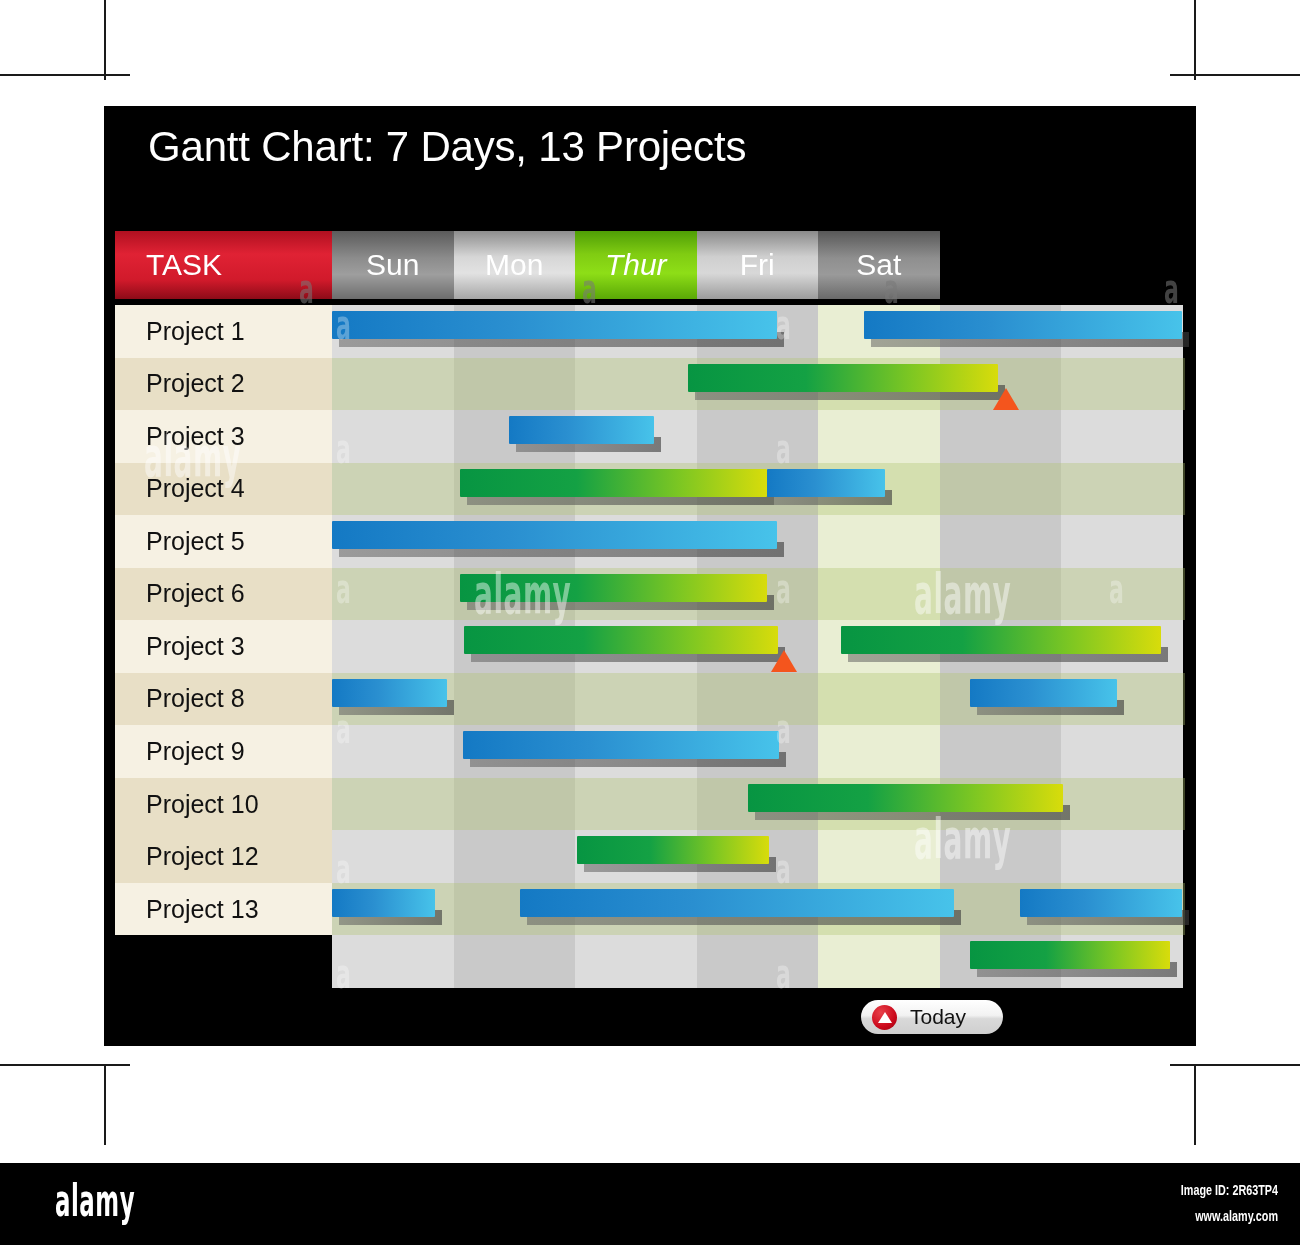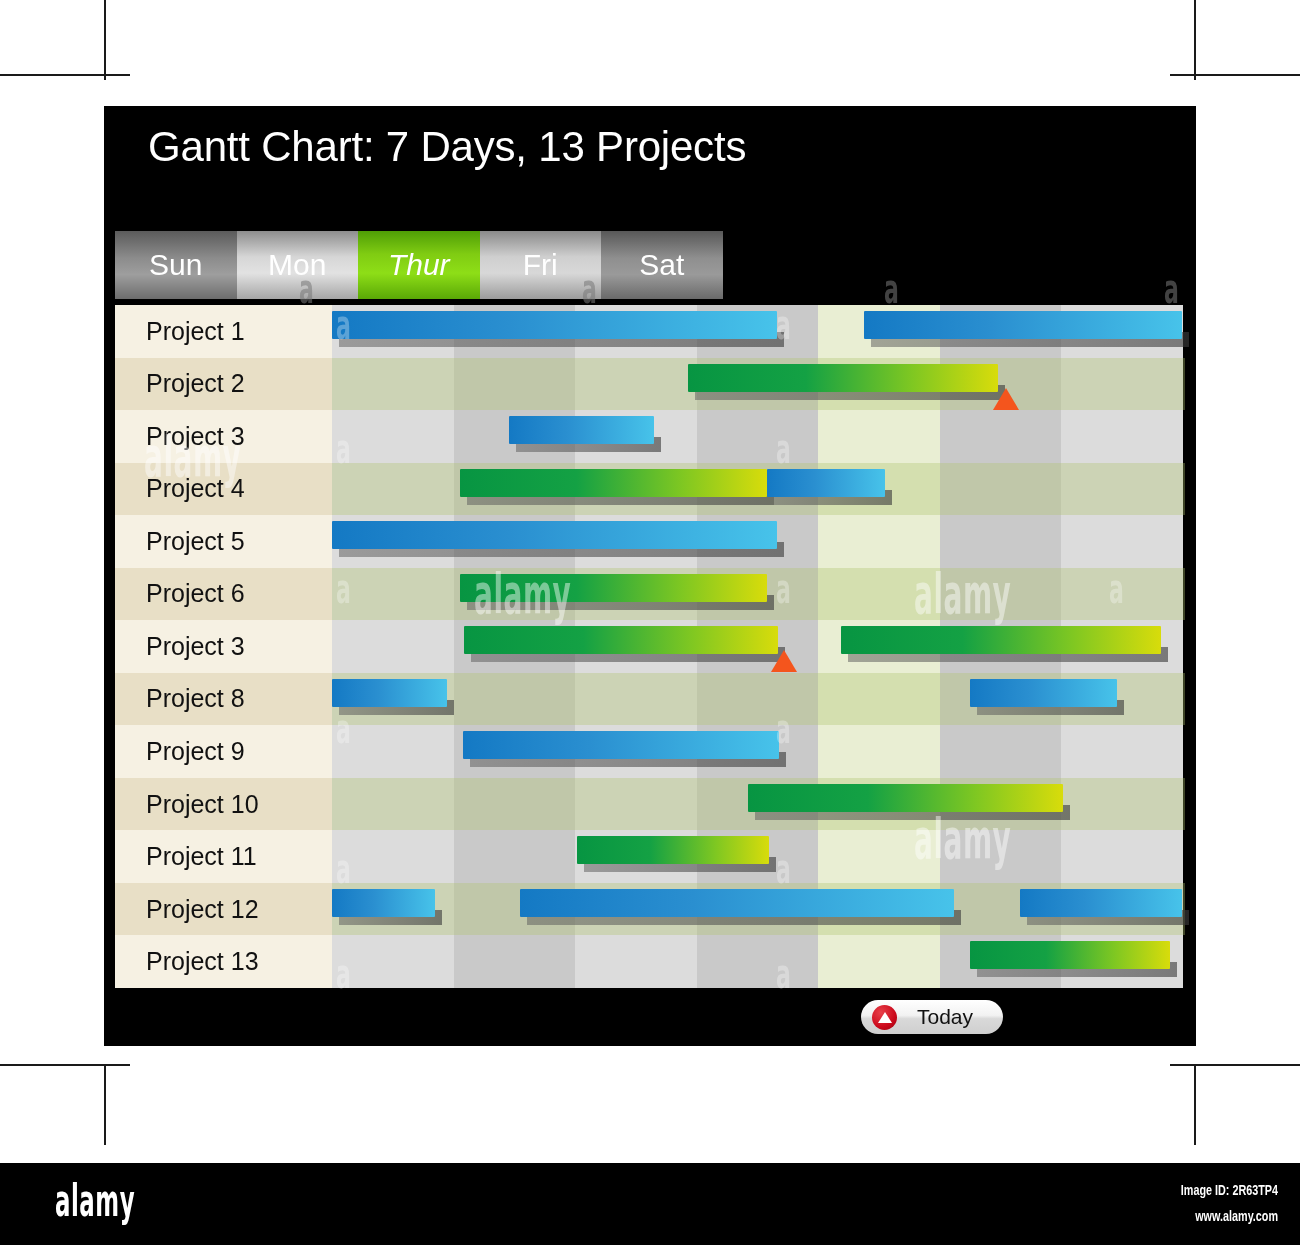--- a/index.html
+++ b/index.html
@@ -134,21 +134,21 @@
     display:flex; align-items:center; justify-content:center;
     flex:0 0 auto;
   }
   #today-button-icon i {
     display:block; width:0; height:0;
     border-left:7px solid transparent;
     border-right:7px solid transparent;
     border-bottom:11px solid #ffffff;
   }
   #today-button-label {
-    margin-left:20px; font-size:21px; color:#111111;
+    margin-left:13px; font-size:21px; color:#111111;
   }
 
   
   .wm-a {
     position:absolute; color:rgba(255,255,255,0.30);
     font-family:"DejaVu Sans", sans-serif; font-weight:bold;
     font-size:40px; transform:scaleX(0.55); transform-origin:left top;
     pointer-events:none; z-index:7;
   }
   .wm-a.dk { color:rgba(120,120,120,0.55); }
@@ -170,20 +170,23 @@
 <div class="crop v" style="left:104px; top:1065px;"></div>
 <div class="crop h" style="left:0; top:1064px;"></div>
 <div class="crop v" style="left:1194px; top:1065px;"></div>
 <div class="crop h" style="left:1170px; top:1064px;"></div>
 
 <div id="poster">
 
   <h1 id="chart-title">Gantt Chart: 7 Days, 13 Projects</h1>
 
   <div id="header-row">
+    <div class="hcell task">
+      <span>TASK</span>
+    </div>
     <div class="hcell day d-sun">
         <span>Sun</span>
       </div>
     <div class="hcell day d-mon">
         <span>Mon</span>
       </div>
     <div class="hcell day d-thur">
         <span>Thur</span>
       </div>
     <div class="hcell day d-fri">
@@ -219,23 +222,20 @@
           <span>Project 3</span>
         </div>
         <div class="row-label odd">
           <span>Project 8</span>
         </div>
         <div class="row-label even">
           <span>Project 9</span>
         </div>
         <div class="row-label odd">
           <span>Project 10</span>
-        </div>
-        <div class="row-label even">
-          <span>Project 11</span>
         </div>
         <div class="row-label odd">
           <span>Project 12</span>
         </div>
         <div class="row-label even">
           <span>Project 13</span>
         </div>
       </div>
 
     <div id="track-col">

